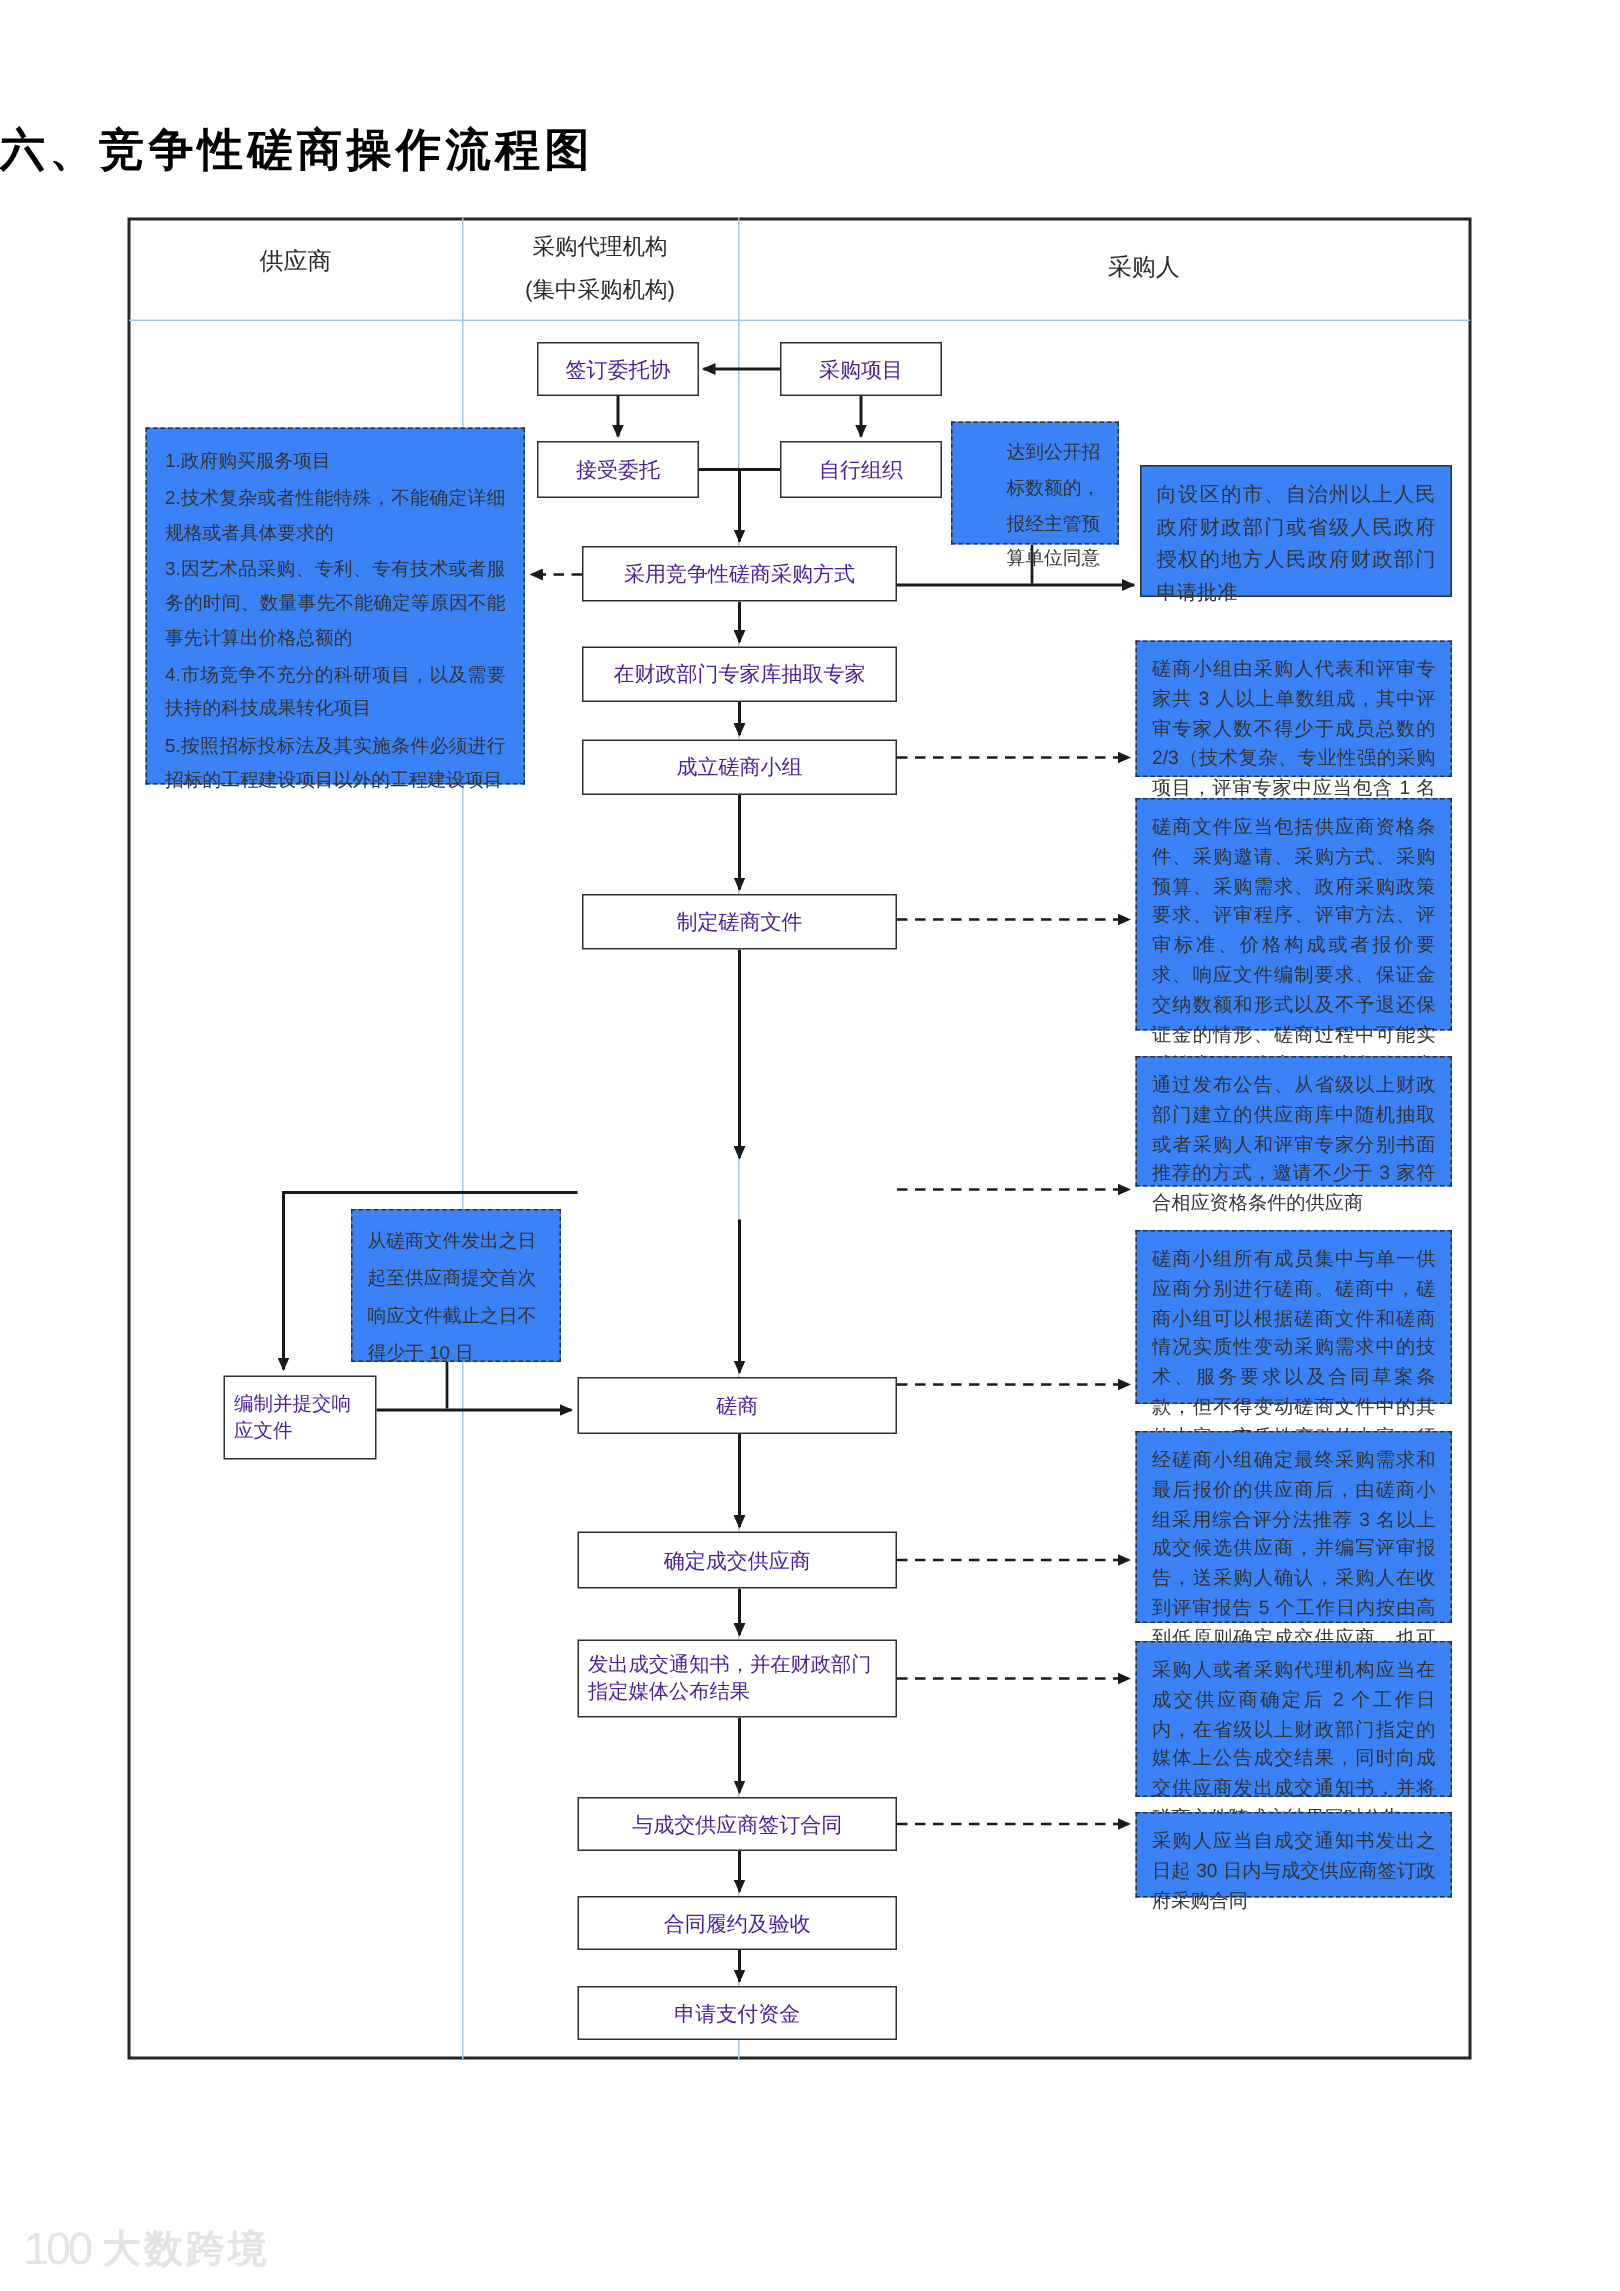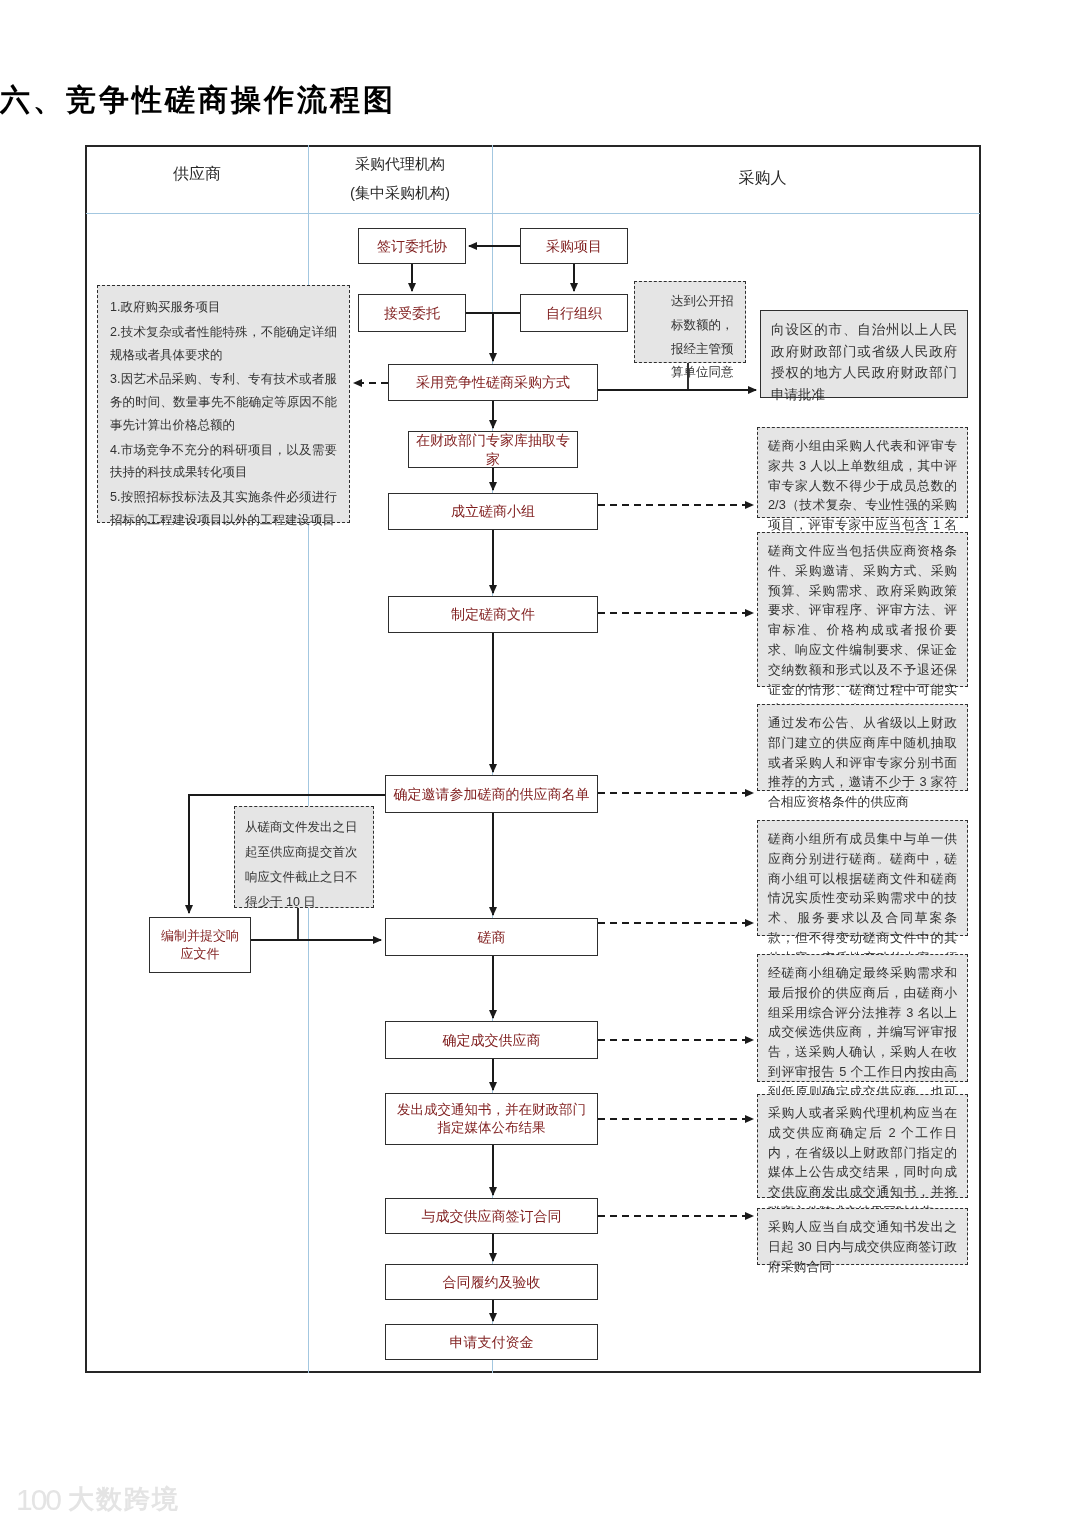--- a/index.html
+++ b/index.html
@@ -6,23 +6,23 @@
   .page{position:relative;width:1080px;height:1527px;background:#ffffff;overflow:hidden;
         font-family:"Liberation Sans","DejaVu Sans",sans-serif;color:#1f1f1f;}
   .title{position:absolute;left:0;top:80px;width:1080px;text-align:left;
          font-size:30px;font-weight:bold;letter-spacing:3px;color:#000;}
   .frame{position:absolute;left:85px;top:145px;width:896px;height:1228px;
          border:2px solid #262626;box-sizing:border-box;}
   .laneline-v{position:absolute;top:145px;width:1px;height:1228px;background:#a3c7e0;}
   .laneline-h{position:absolute;left:86px;top:213px;width:894px;height:1px;background:#a3c7e0;}
   .lane-label{position:absolute;text-align:center;font-size:16px;color:#2a2a2a;}
   .fbox{position:absolute;box-sizing:border-box;border:1.6px solid #2e2e2e;background:#fff;
-        display:flex;align-items:center;justify-content:center;text-align:center;
-        font-size:14px;color:#7f1d1d;line-height:1.35;padding:2px 6px;z-index:3;}
-  .nbox{position:absolute;box-sizing:border-box;border:1.6px dashed #2e2e2e;background:#e5e5e5;
+        display:flex;align-items:center;justify-content:center;
+        font-size:14px;color:#4c1d95;line-height:1.35;padding:2px 6px;z-index:3;}
+  .nbox{position:absolute;box-sizing:border-box;border:1.6px dashed #2e2e2e;background:#3b82f6;
         font-size:12.8px;color:#333;line-height:1.55;padding:8px 10px;text-align:justify;z-index:3;}
   .nbox.solid{border-style:solid;}
   .reasons p{margin:0 0 2px 0;line-height:1.82;font-size:12.5px;}
   .connectors{position:absolute;left:0;top:0;z-index:2;}
   .watermark{position:absolute;left:16px;top:1482px;display:flex;align-items:center;gap:8px;
              color:#e4e4e4;z-index:1;}
   .watermark .logo{font-size:30px;font-weight:normal;letter-spacing:-2px;}
   .watermark .wtext{font-size:26px;font-weight:bold;letter-spacing:2px;}
 </style>
 </head>
@@ -81,24 +81,23 @@
     <polyline points="385,795 189,795 189,913" fill="none" stroke="#1a1a1a" stroke-width="2" marker-end="url(#ah)"></polyline>
     <line x1="240" y1="940" x2="381" y2="940" stroke="#1a1a1a" stroke-width="2" marker-end="url(#ah)"></line>
     <line x1="298" y1="908" x2="298" y2="939" stroke="#1a1a1a" stroke-width="1.8"></line>
   </svg>
 
   <div class="fbox" style="left:358px;top:228px;width:108px;height:36px;">签订委托协</div>
   <div class="fbox" style="left:520px;top:228px;width:108px;height:36px;">采购项目</div>
   <div class="fbox" style="left:358px;top:294px;width:108px;height:38px;">接受委托</div>
   <div class="fbox" style="left:520px;top:294px;width:108px;height:38px;">自行组织</div>
   <div class="fbox" style="left:388px;top:364px;width:210px;height:37px;">采用竞争性磋商采购方式</div>
-  <div class="fbox" style="left:408px;top:431px;width:170px;height:37px;">在财政部门专家库抽取专家</div>
+  <div class="fbox" style="left:388px;top:431px;width:210px;height:37px;">在财政部门专家库抽取专家</div>
   <div class="fbox" style="left:388px;top:493px;width:210px;height:37px;">成立磋商小组</div>
   <div class="fbox" style="left:388px;top:596px;width:210px;height:37px;">制定磋商文件</div>
-  <div class="fbox" style="left:385px;top:775px;width:213px;height:38px;">确定邀请参加磋商的供应商名单</div>
   <div class="fbox" style="left:385px;top:918px;width:213px;height:38px;">磋商</div>
   <div class="fbox" style="left:385px;top:1021px;width:213px;height:38px;">确定成交供应商</div>
   <div class="fbox" style="left:385px;top:1093px;width:213px;height:52px;font-size:13.5px;">发出成交通知书，并在财政部门指定媒体公布结果</div>
   <div class="fbox" style="left:385px;top:1198px;width:213px;height:36px;">与成交供应商签订合同</div>
   <div class="fbox" style="left:385px;top:1264px;width:213px;height:36px;">合同履约及验收</div>
   <div class="fbox" style="left:385px;top:1324px;width:213px;height:36px;">申请支付资金</div>
   <div class="fbox" style="left:138px;top:917px;width:102px;height:56px;font-size:13px;margin-left:11px;">编制并提交响应文件</div>
 
   <div class="nbox reasons" style="left:97px;top:285px;width:253px;height:238px;padding:10px 12px;">
     <p>1.政府购买服务项目</p>

